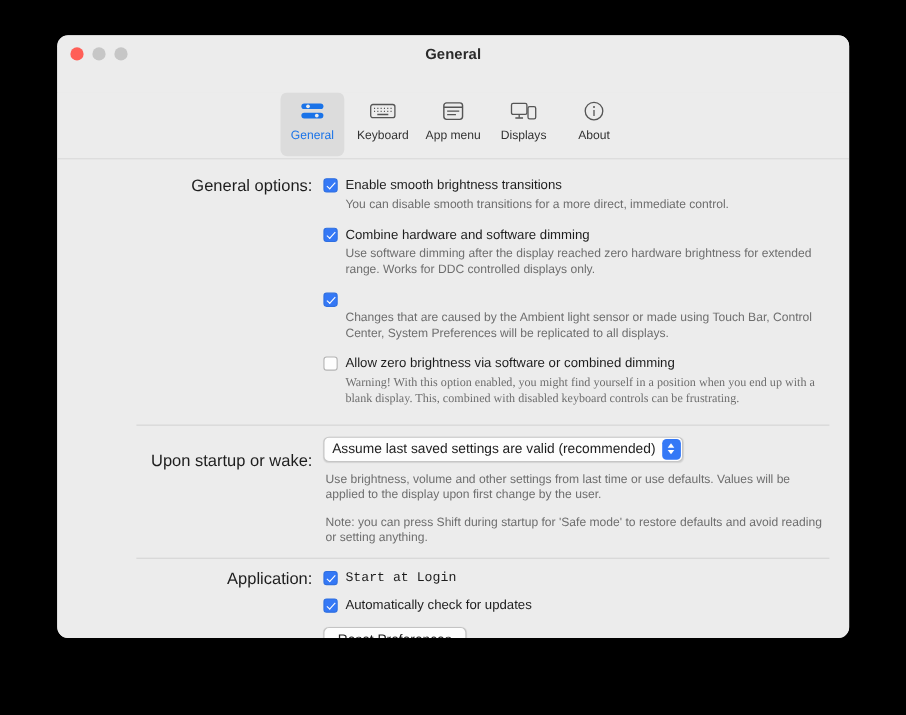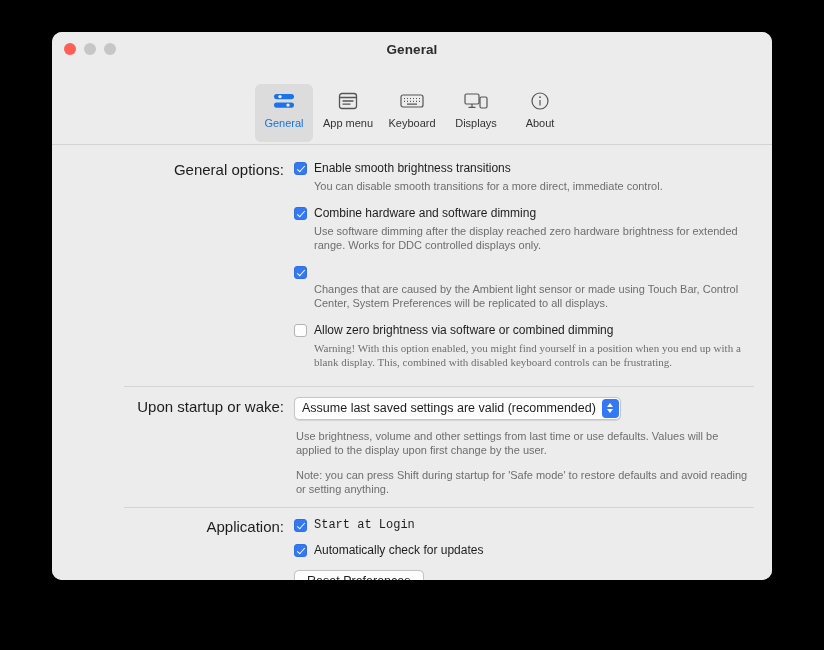--- a/index.html
+++ b/index.html
@@ -226,21 +226,21 @@
     background: #fdfdfd;
     border: 1px solid #c4c4c4;
     border-radius: 5px;
     font-size: 12.5px;
     color: #1d1d1d;
     padding: 3px 12px 4px;
     box-shadow: 0 0.5px 1px rgba(0,0,0,0.10);
     cursor: default;
   }
 
-  .mt-startup { margin-top: 1px; }
+  .mt-startup { margin-top: 14px; }
 </style>
 </head>
 <body>
 
 <div class="window">
 
   <div class="titlebar">
     <div class="traffic">
       <span class="light close"></span>
       <span class="light min"></span>
@@ -254,32 +254,20 @@
     <div class="tool selected">
       <span class="ticon">
         <svg width="24" height="20" viewBox="0 0 24 20" fill="none" stroke="currentColor" stroke-width="1.6">
           <rect x="2" y="3" width="20" height="5.2" rx="2.6" fill="currentColor" stroke="none"></rect>
           <circle cx="8" cy="5.6" r="1.7" fill="#ececec" stroke="none"></circle>
           <rect x="2" y="11.5" width="20" height="5.2" rx="2.6" fill="currentColor" stroke="none"></rect>
           <circle cx="16" cy="14.1" r="1.7" fill="#ececec" stroke="none"></circle>
         </svg>
       </span>
       <span class="tlabel">General</span>
-    </div>
-
-    <div class="tool">
-      <span class="ticon">
-        <svg width="24" height="20" viewBox="0 0 24 20" fill="none" stroke="currentColor" stroke-width="1.3">
-          <rect x="3.5" y="2.5" width="17" height="15" rx="2.5"></rect>
-          <line x1="3.5" y1="6.5" x2="20.5" y2="6.5"></line>
-          <line x1="6.5" y1="10" x2="17.5" y2="10"></line>
-          <line x1="6.5" y1="13.2" x2="14.5" y2="13.2"></line>
-        </svg>
-      </span>
-      <span class="tlabel">App menu</span>
     </div>
 
     <div class="tool">
       <span class="ticon">
         <svg width="26" height="20" viewBox="0 0 26 20" fill="none" stroke="currentColor" stroke-width="1.2">
           <rect x="2" y="4" width="22" height="12" rx="2"></rect>
           <line x1="5" y1="7.5" x2="6" y2="7.5"></line>
             <line x1="8" y1="7.5" x2="9" y2="7.5"></line>
           <line x1="11" y1="7.5" x2="12" y2="7.5"></line>
             <line x1="14" y1="7.5" x2="15" y2="7.5"></line>
@@ -292,20 +280,32 @@
           <line x1="17" y1="10.3" x2="18" y2="10.3"></line>
             <line x1="20" y1="10.3" x2="21" y2="10.3"></line>
           <line x1="8" y1="13.1" x2="18" y2="13.1"></line>
         </svg>
       </span>
       <span class="tlabel">Keyboard</span>
     </div>
 
     <div class="tool">
       <span class="ticon">
+        <svg width="24" height="20" viewBox="0 0 24 20" fill="none" stroke="currentColor" stroke-width="1.3">
+          <rect x="3.5" y="2.5" width="17" height="15" rx="2.5"></rect>
+          <line x1="3.5" y1="6.5" x2="20.5" y2="6.5"></line>
+          <line x1="6.5" y1="10" x2="17.5" y2="10"></line>
+          <line x1="6.5" y1="13.2" x2="14.5" y2="13.2"></line>
+        </svg>
+      </span>
+      <span class="tlabel">App menu</span>
+    </div>
+
+    <div class="tool">
+      <span class="ticon">
         <svg width="26" height="20" viewBox="0 0 26 20" fill="none" stroke="currentColor" stroke-width="1.2">
           <rect x="2" y="3" width="14" height="10" rx="1.5"></rect>
           <line x1="9" y1="13" x2="9" y2="16"></line>
           <line x1="5.5" y1="16.3" x2="12.5" y2="16.3"></line>
           <rect x="17" y="6" width="7" height="11" rx="1.5"></rect>
         </svg>
       </span>
       <span class="tlabel">Displays</span>
     </div>
 

